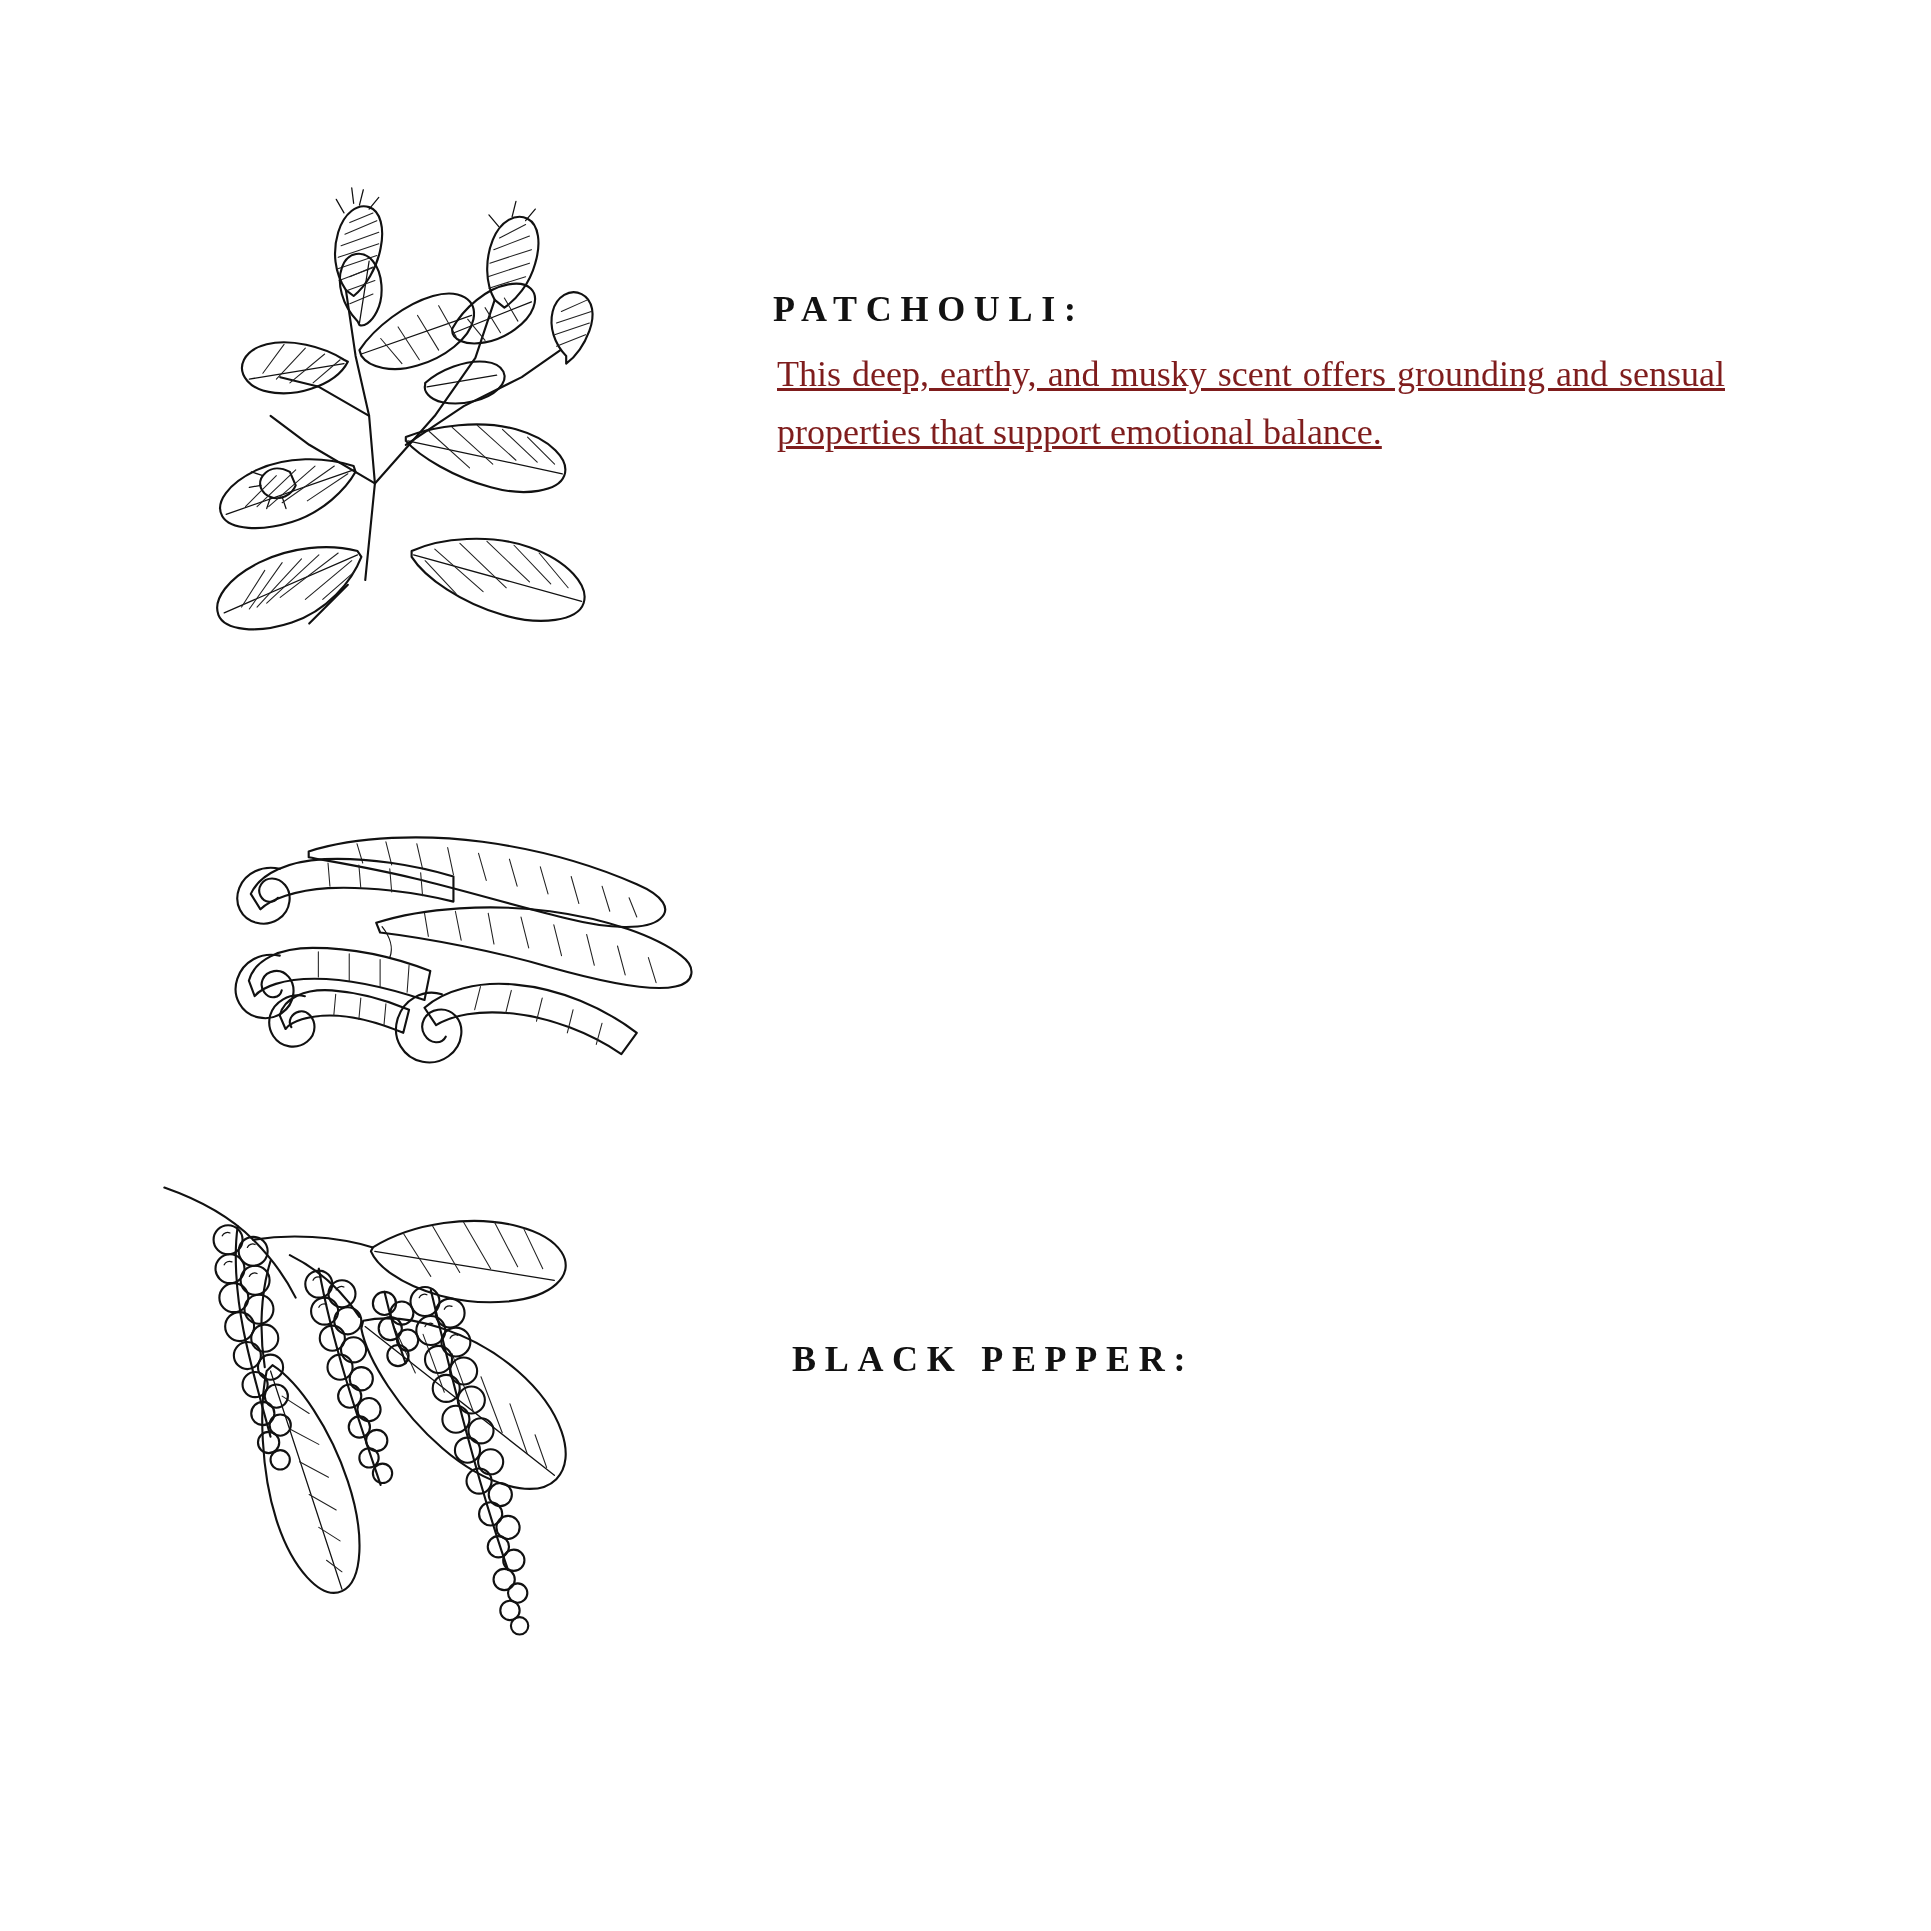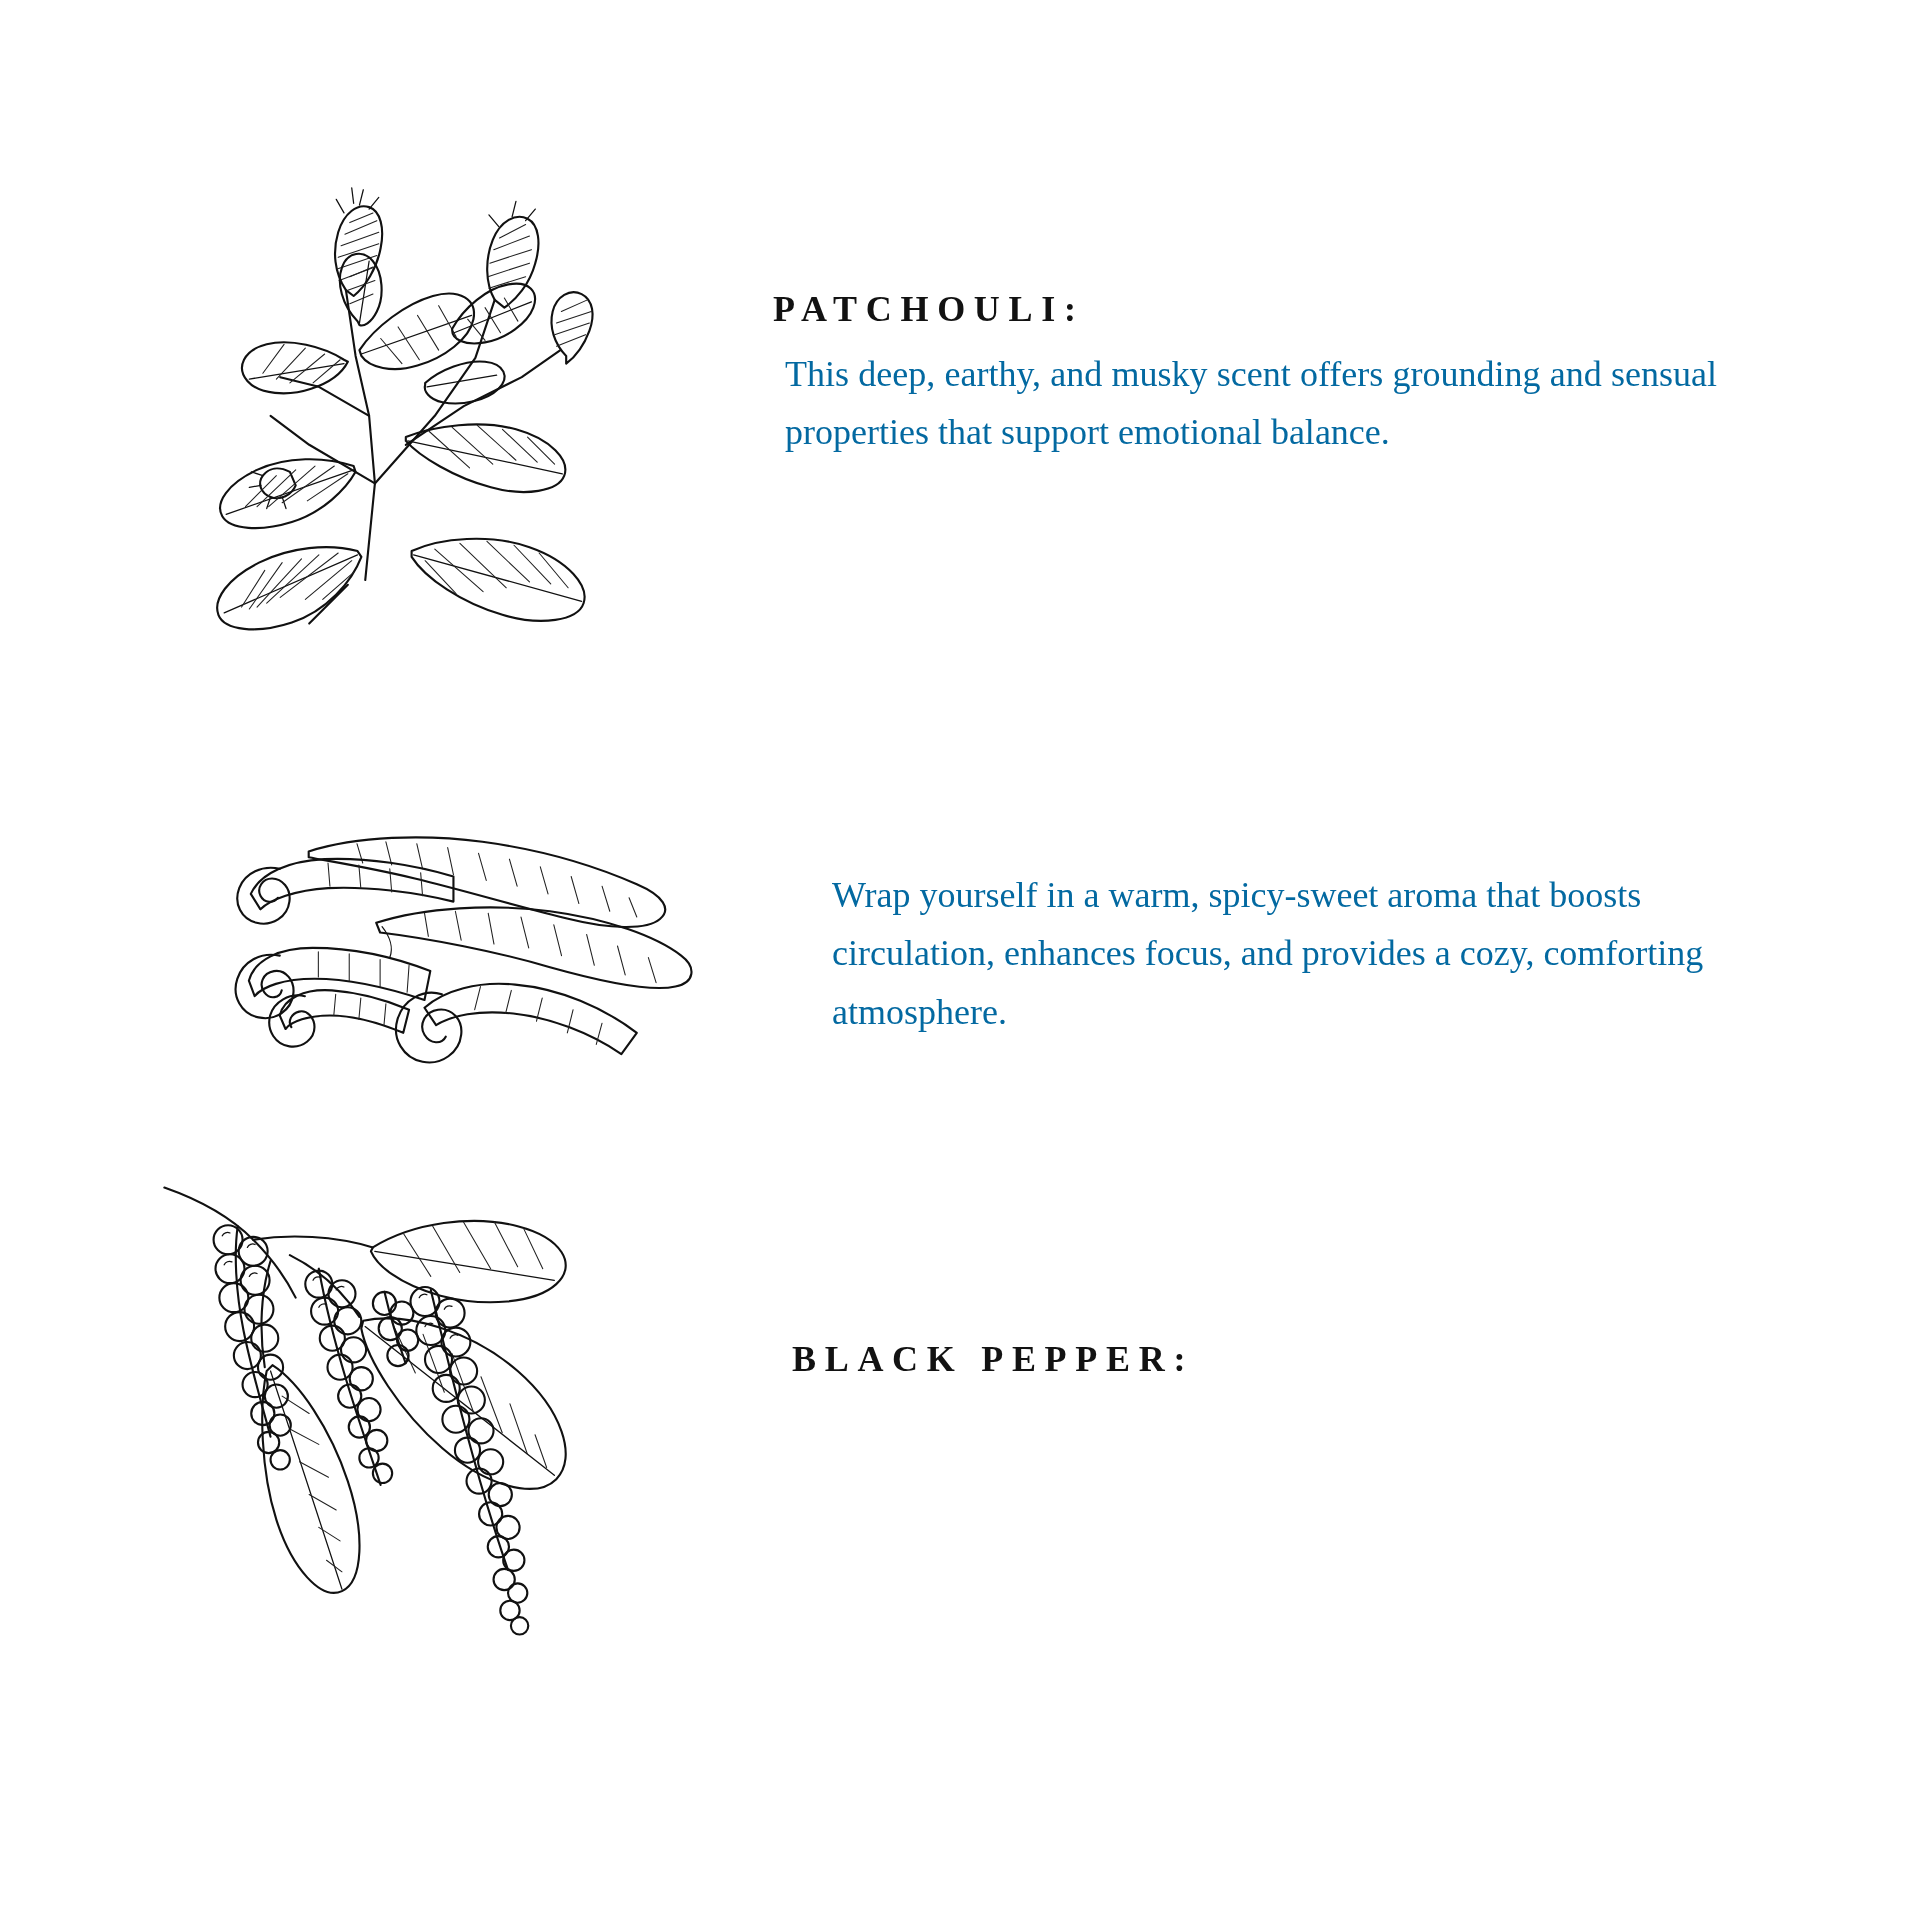--- a/index.html
+++ b/index.html
@@ -49,22 +49,23 @@
     letter-spacing: 8.7px;
     color: #121212;
     margin: 0 0 15.4px 0;
     line-height: 1.1;
   }
 
   .scent-desc {
     font-family: "Liberation Serif", serif;
     font-size: 36px;
     line-height: 1.62;
-    color: #0369a1;
-    margin: 12px;
+    color: #7f1d1d;
+    margin: 4px;
+    text-decoration: underline;
   }
   .justify {
     text-align: justify;
     text-align-last: left;
   }
 
   
   #entry-patchouli {
     left: 0px;
     top: 97px;
@@ -225,21 +226,20 @@
         </g>
 
         <g>
           <path class="ink" d="M300 214 C320 196 356 186 394 190 C440 194 486 214 520 240 L504 262 C472 240 430 224 392 220 C356 216 328 222 312 232 Z"></path>
           <path class="ink" d="M318 200 C298 194 278 206 272 226 C266 246 278 266 298 270 C318 274 336 260 338 242 C340 226 328 214 314 216 C300 218 294 232 300 242 C306 252 318 252 322 244"></path>
           <path class="ink-hatch" d="M358 192 L352 216 M390 196 L384 220 M422 204 L416 228 M454 216 L448 240 M484 230 L478 252"></path>
         </g>
       </svg>
     </div>
     <div class="copy">
-      <p class="scent-desc">Wrap yourself in a warm, spicy-sweet aroma that boosts circulation, enhances focus, and provides a cozy, comforting atmosphere.</p>
     </div>
   </section>
 
   <section class="entry" id="entry-black-pepper">
     <div class="illustration">
       <svg width="560" height="502" viewBox="0 0 580 520" aria-hidden="true">
 
         <path class="ink" d="M20 12 C60 26 92 46 112 66 C132 86 146 106 156 126"></path>
         <path class="ink" d="M112 66 C150 60 196 62 236 74"></path>
         <path class="ink" d="M130 88 C120 120 118 160 124 198"></path>

